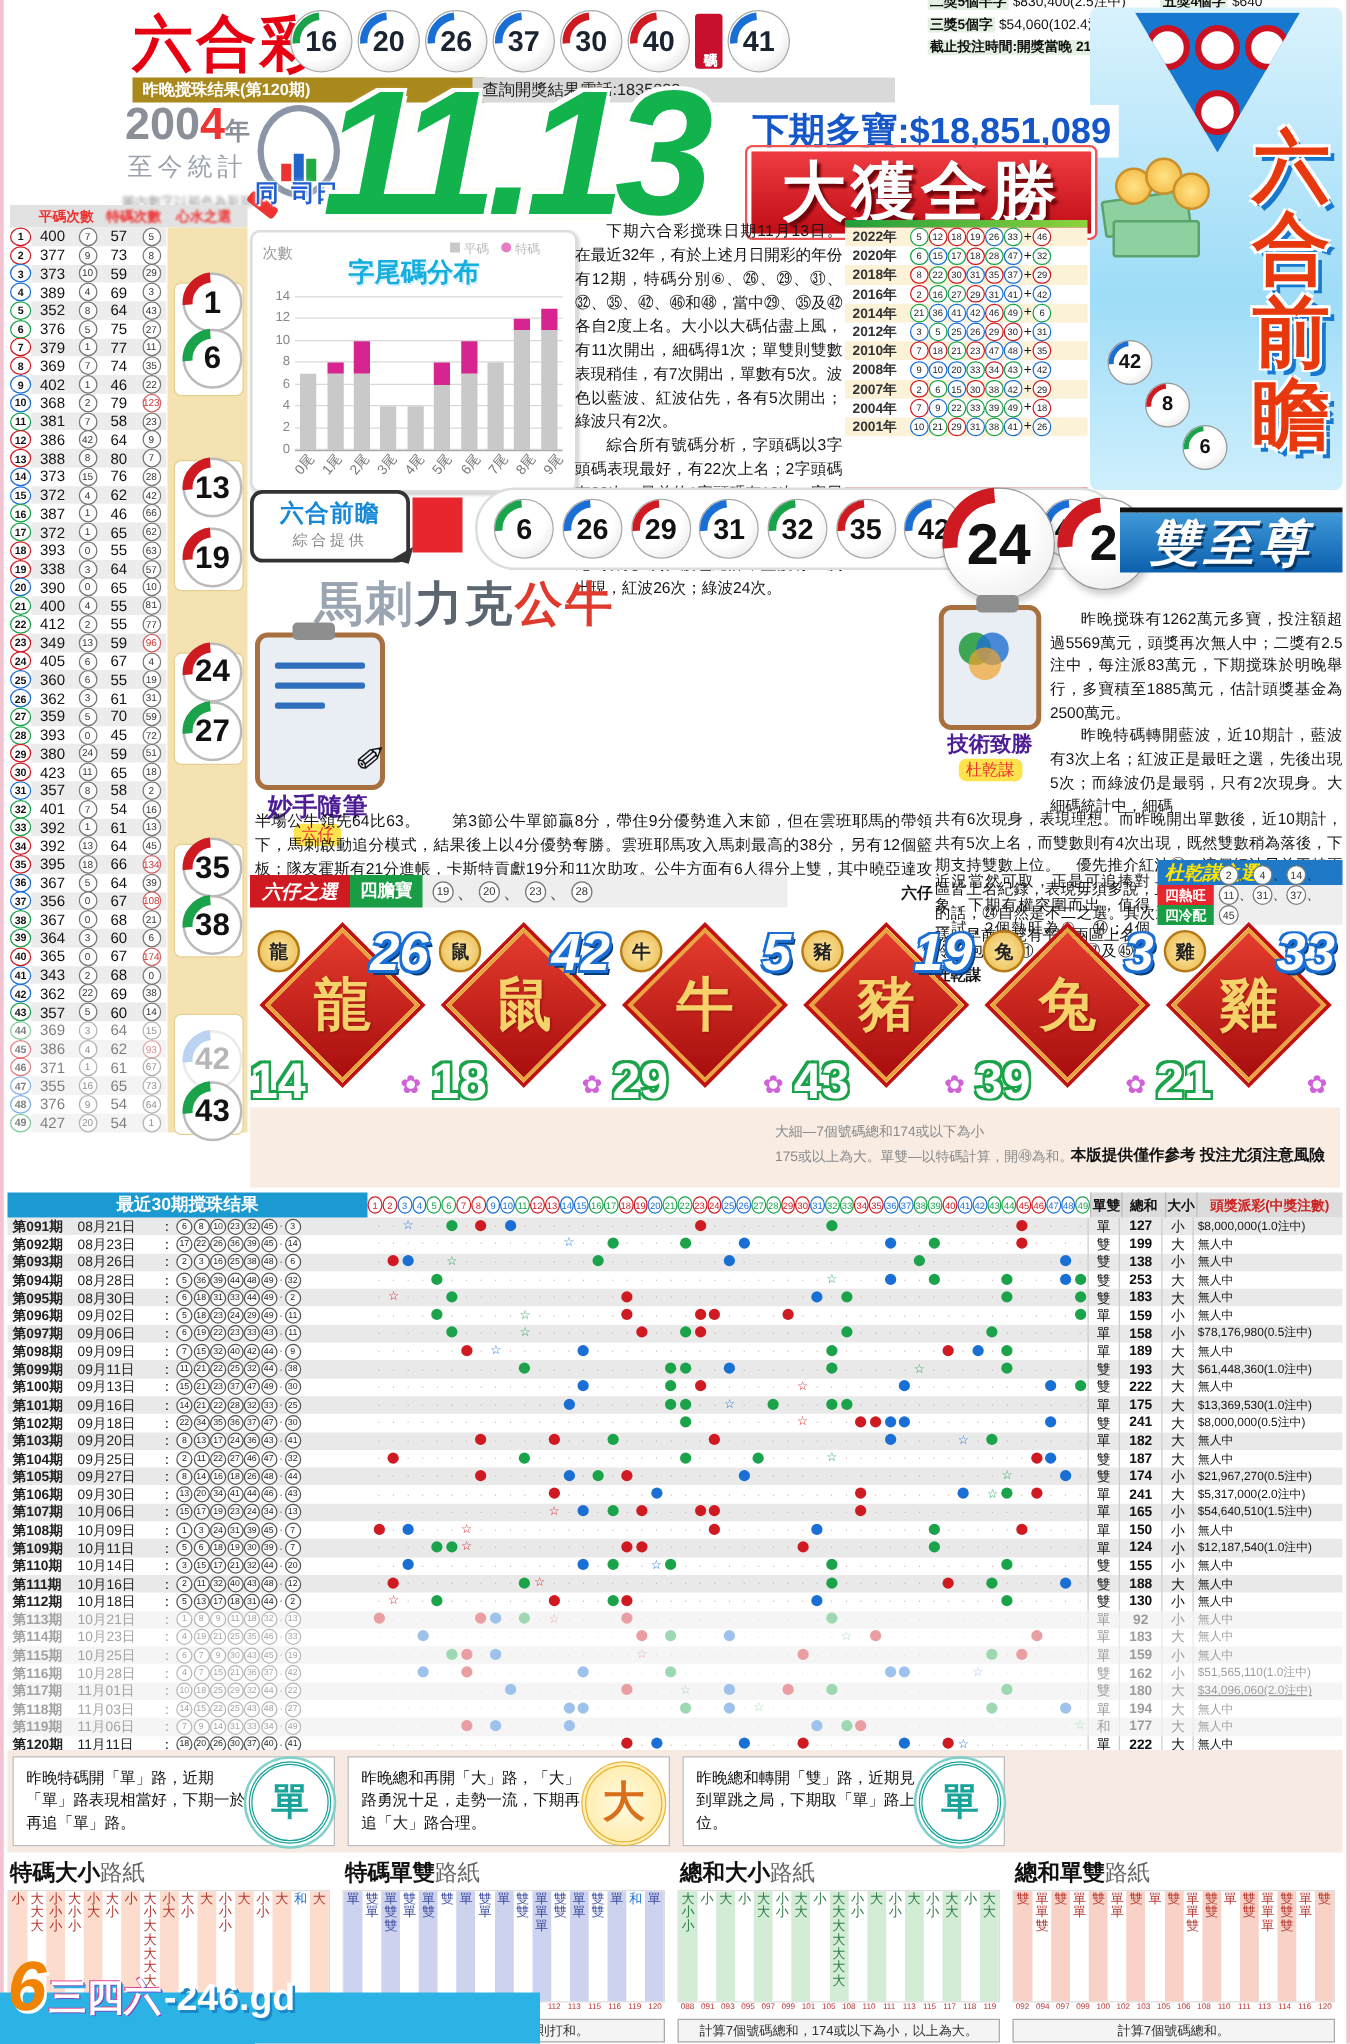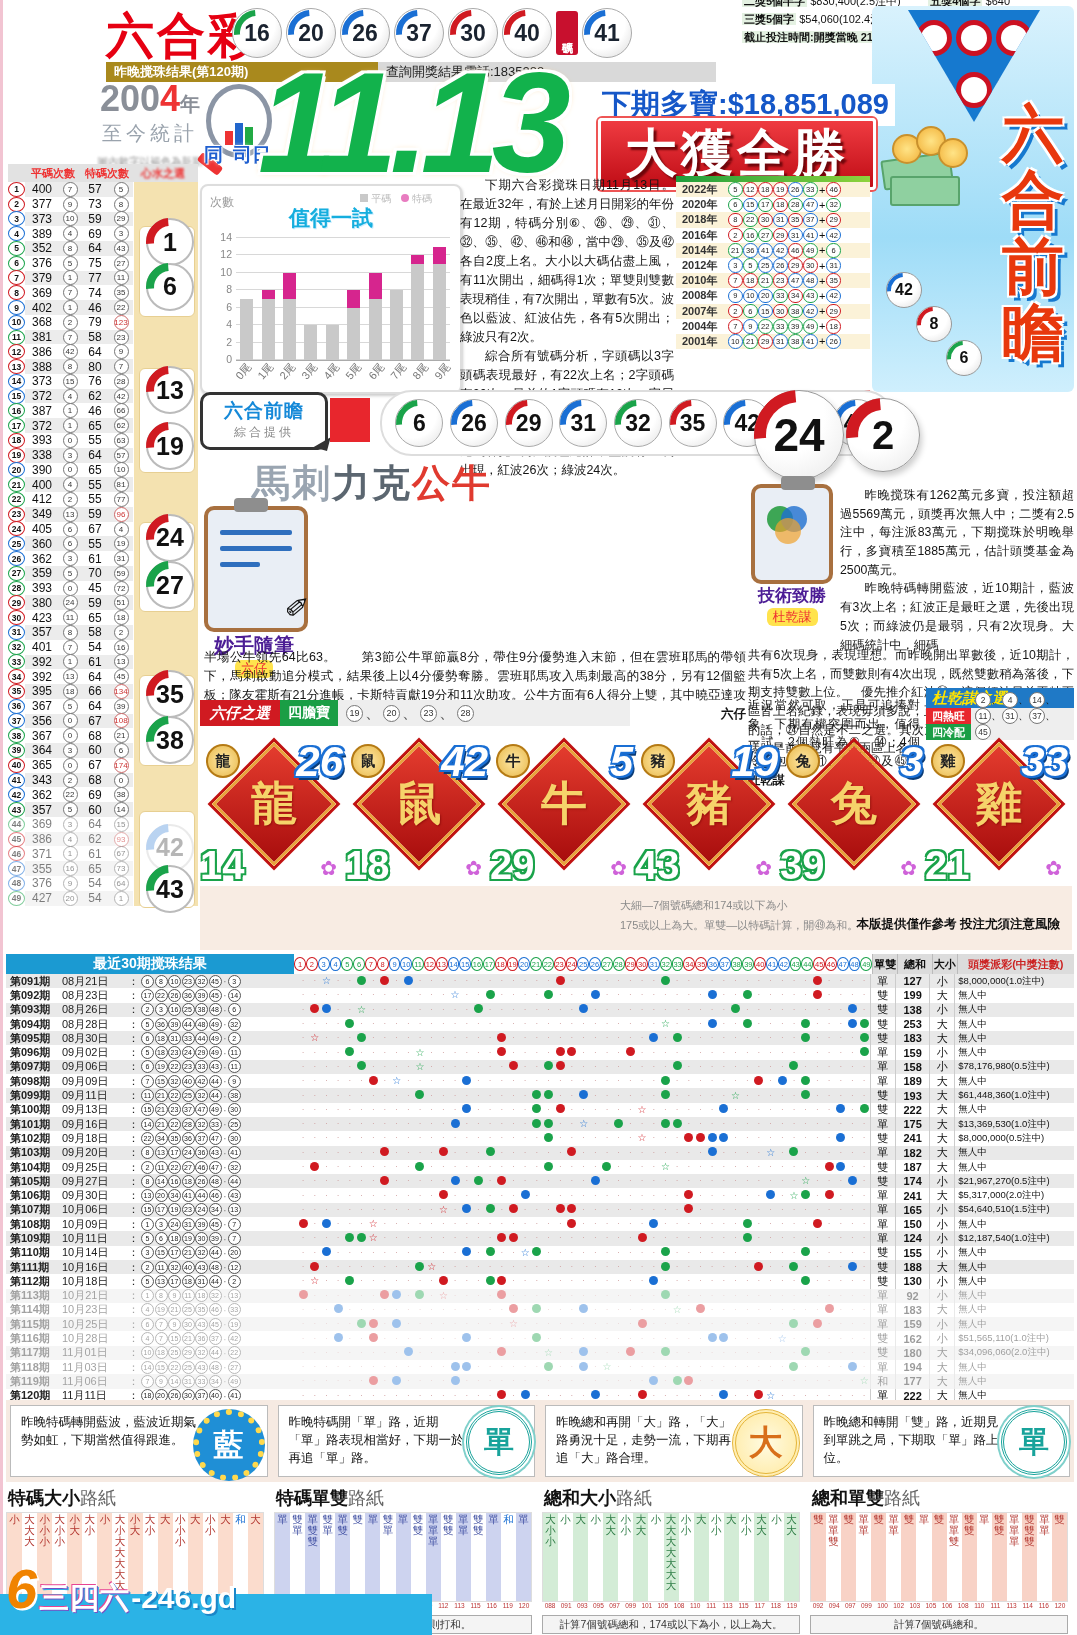--- a/index.html
+++ b/index.html
@@ -943,21 +943,21 @@
       <div class="pickball" style="--c: #1aa34a; top: 683.328px;">43</div>
     </div>
 </div>
 
 <div class="abs chartbox">
   <div class="cyl">次數</div>
   <div class="clegend">
     <span><i style="display:inline-block;width:8px;height:8px;background:#c9c9c9;"></i> <span>平碼</span></span>
     <span><i style="display:inline-block;width:8px;height:8px;border-radius:50%;background:#e87cc0;"></i> <span>特碼</span></span>
   </div>
-  <div class="ctitle">值得一試</div>
+  <div class="ctitle">字尾碼分布</div>
   <div class="plot" id="plot">
       <div class="gline" style="bottom: 0px;">
         <span class="gl-lab">0</span>
       </div>
       <div class="gline" style="bottom: 17.4286px;">
         <span class="gl-lab">2</span>
       </div>
       <div class="gline" style="bottom: 34.8571px;">
         <span class="gl-lab">4</span>
       </div>
@@ -1214,20 +1214,23 @@
     </span>
 </div>
 
 <div class="abs" style="left:748px;top:390px;width:326px;height:352px;">
   <div class="dball" style="left:6px;top:0;width:88px;height:88px;font-size:46px;">
       <span>24</span>
     </div>
   <div class="dball" style="left:98px;top:8px;width:72px;height:72px;font-size:40px;">
       <span>2</span>
     </div>
+  <div class="dstitle">
+      <span>雙至尊</span>
+    </div>
   <div style="position:absolute;left:0;top:94px;width:88px;text-align:center;">
     <div class="clip" style="width:74px;height:92px;margin:0 auto;">
       <span style="position:absolute;left:12px;top:18px;width:26px;height:26px;border-radius:50%;background:#2a9d44;opacity:.9;"></span>
       <span style="position:absolute;left:26px;top:18px;width:26px;height:26px;border-radius:50%;background:#1f6fd0;opacity:.8;"></span>
       <span style="position:absolute;left:20px;top:30px;width:26px;height:26px;border-radius:50%;background:#f0a22e;opacity:.7;"></span>
     </div>
     <div class="iconlab" style="font-size:17px;">技術致勝</div>
     <div class="iconsub">杜乾謀</div>
   </div>
   <div class="art" style="position:absolute;left:92px;top:96px;width:234px;height:158px;font-size:12.3px;">
@@ -3301,21 +3304,21 @@
         <span class="dotcell">·</span>
         <span class="dotcell"><span class="dot" style="--c:#1aa34a"></span></span>
         <span class="dotcell">·</span>
         <span class="dotcell">·</span>
         <span class="dotcell">·</span>
         <span class="dotcell">·</span>
         <span class="dotcell">·</span>
         <span class="rright" style="width: 24px;">雙</span>
         <span class="rright" style="width: 34px; font-weight: 700;">180</span>
         <span class="rright" style="width: 24px;">大</span>
-        <span class="rright rprize" style="width: 117px;">$34,096,060(2.0注中)</span>
+        <span class="rright rprize" style="width: 117px; text-decoration: underline;">$34,096,060(2.0注中)</span>
       </div>
       <div class="rrow fade">
         <span class="rleft">
           <span class="per">第118期</span>
           <span class="dt">11月03日</span>
           <span style="margin-right:2px;">：</span>
           <span class="tnum">14</span>
           <span class="tnum">15</span>
           <span class="tnum">22</span>
           <span class="tnum">25</span>
@@ -3511,21 +3514,20 @@
         <span class="dotcell">·</span>
         <span class="rright" style="width: 24px;">單</span>
         <span class="rright" style="width: 34px; font-weight: 700;">222</span>
         <span class="rright" style="width: 24px;">大</span>
         <span class="rright rprize" style="width: 117px;">無人中</span>
       </div>
     </div>
 </div>
 
 <div class="abs notes" id="notes">
-    <div class="note"><span>昨晚特碼轉開藍波，藍波近期氣勢如虹，下期當然值得跟進。</span><div class="badge chip">藍</div></div>
     <div class="note"><span>昨晚特碼開「單」路，近期「單」路表現相當好，下期一於再追「單」路。</span><div class="badge seal">單</div></div>
     <div class="note"><span>昨晚總和再開「大」路，「大」路勇況十足，走勢一流，下期再追「大」路合理。</span><div class="badge gold">大</div></div>
     <div class="note"><span>昨晚總和轉開「雙」路，近期見到單跳之局，下期取「單」路上位。</span><div class="badge seal">單</div></div>
   </div>
 
 <div class="abs paths" id="paths">
     <div class="pg">
       <h3><b>特碼大小</b><i>路紙</i></h3>
       <div class="pgrid">
         <div class="pcol" style="background: rgb(251, 220, 205);">

